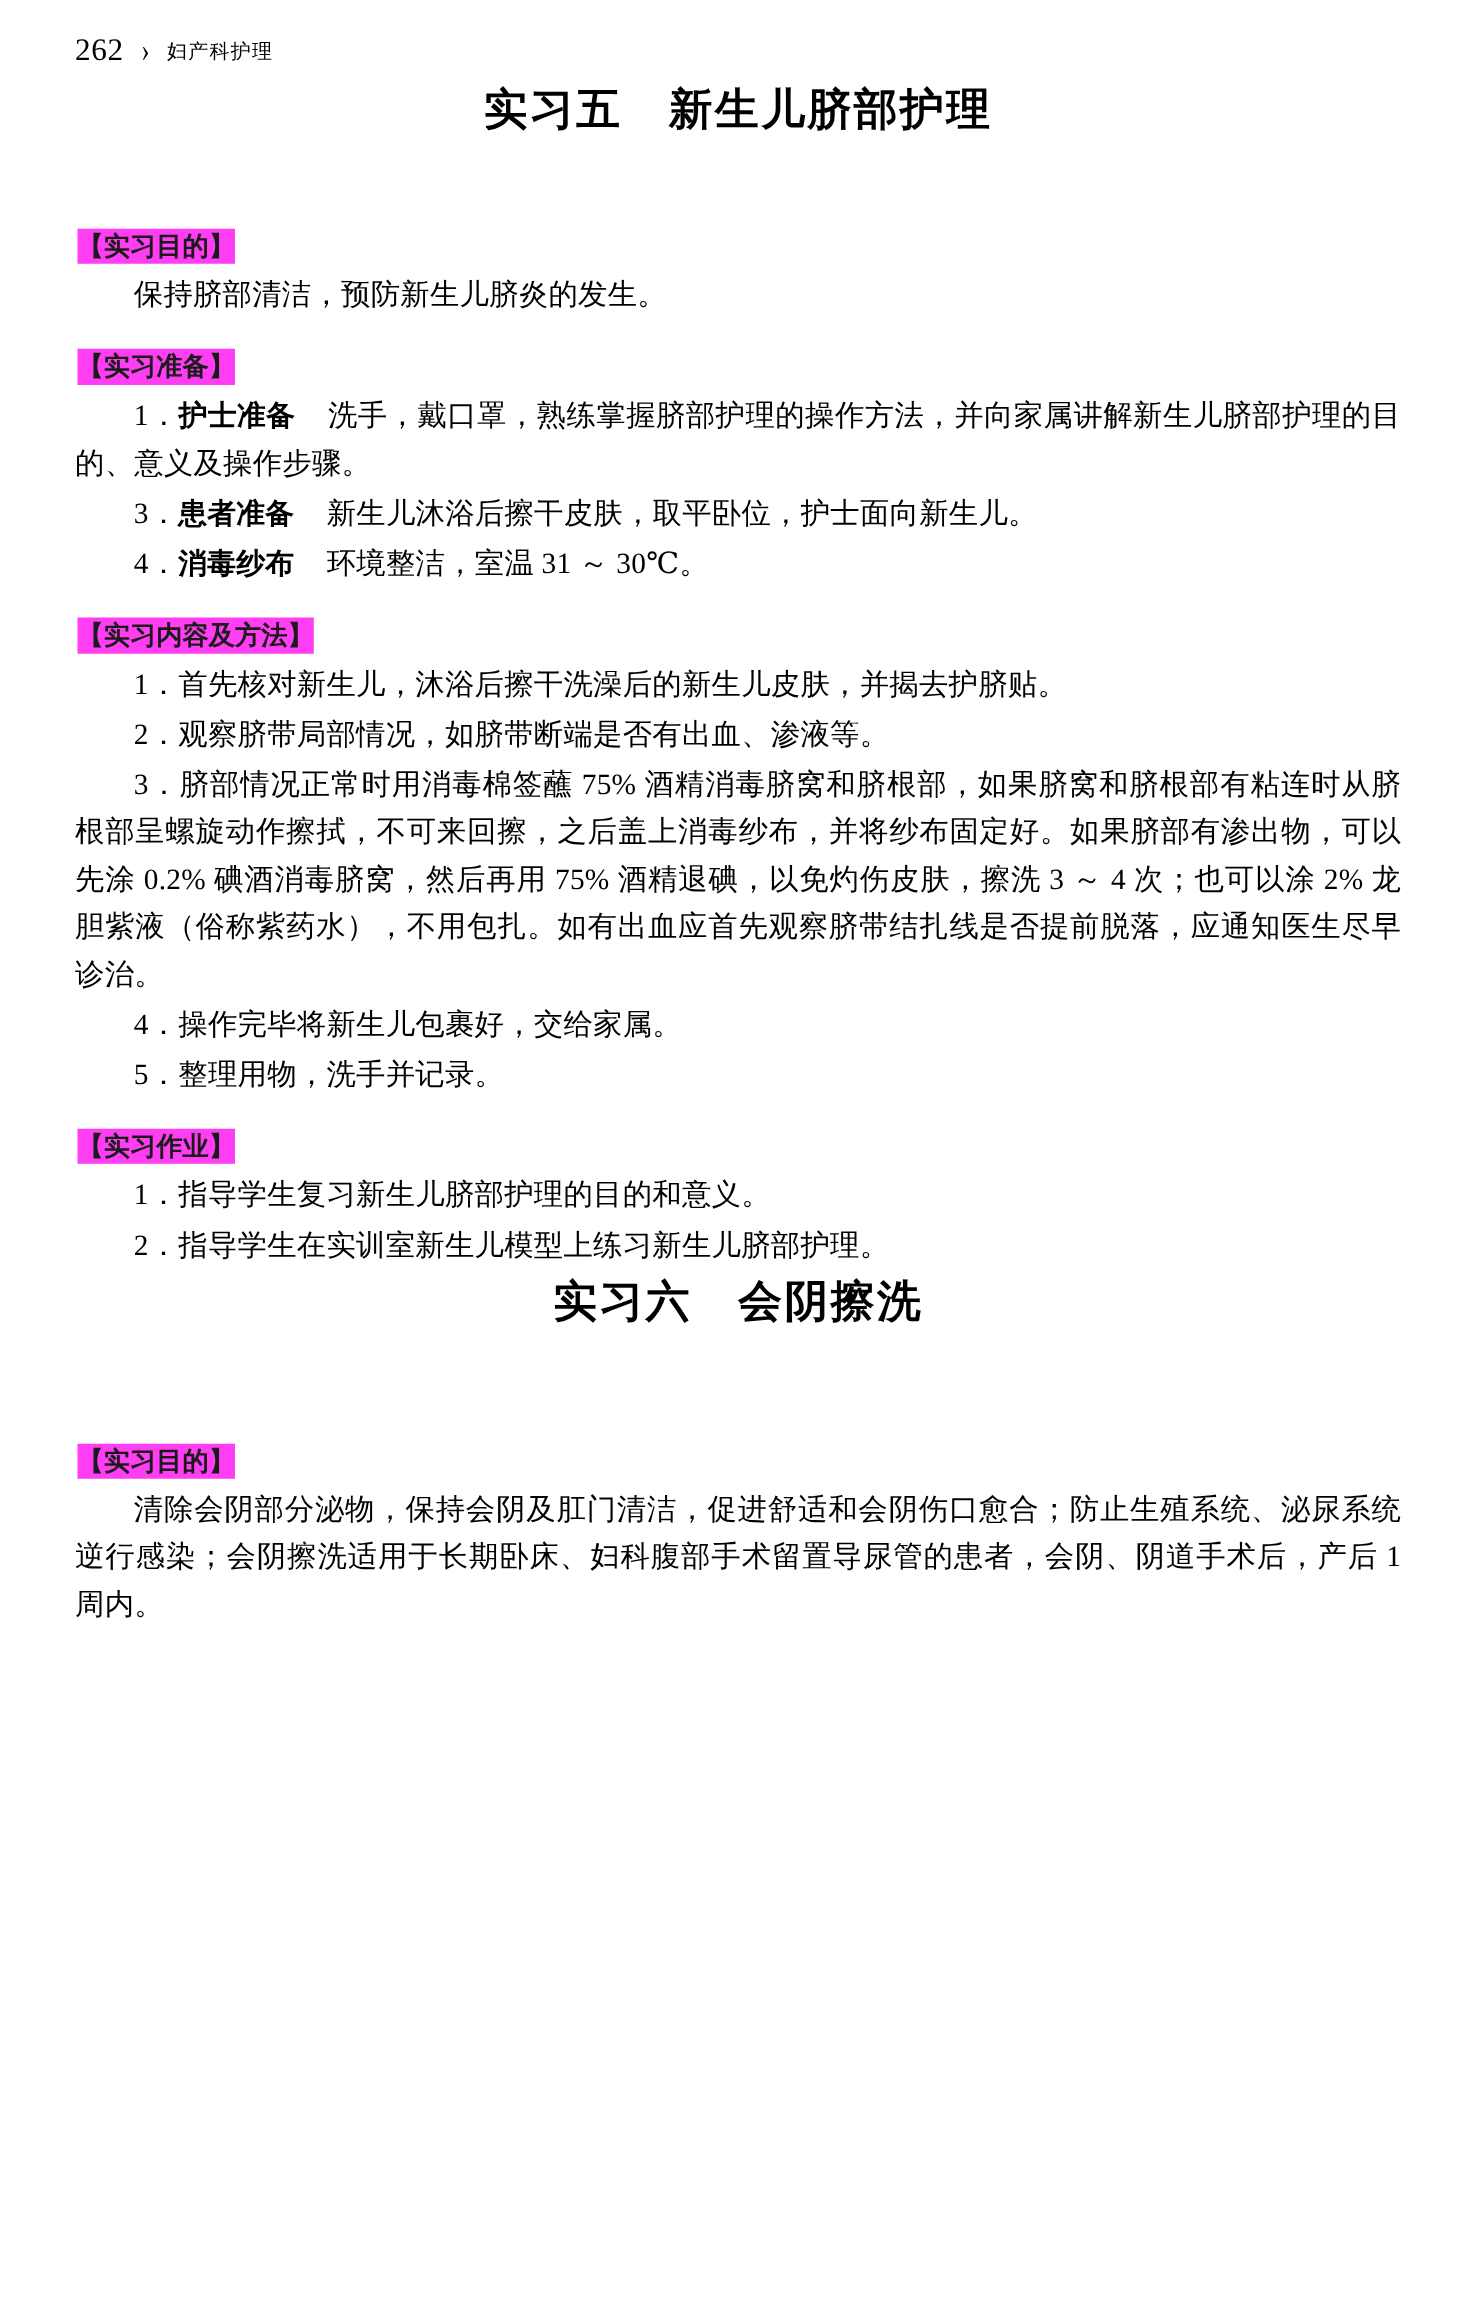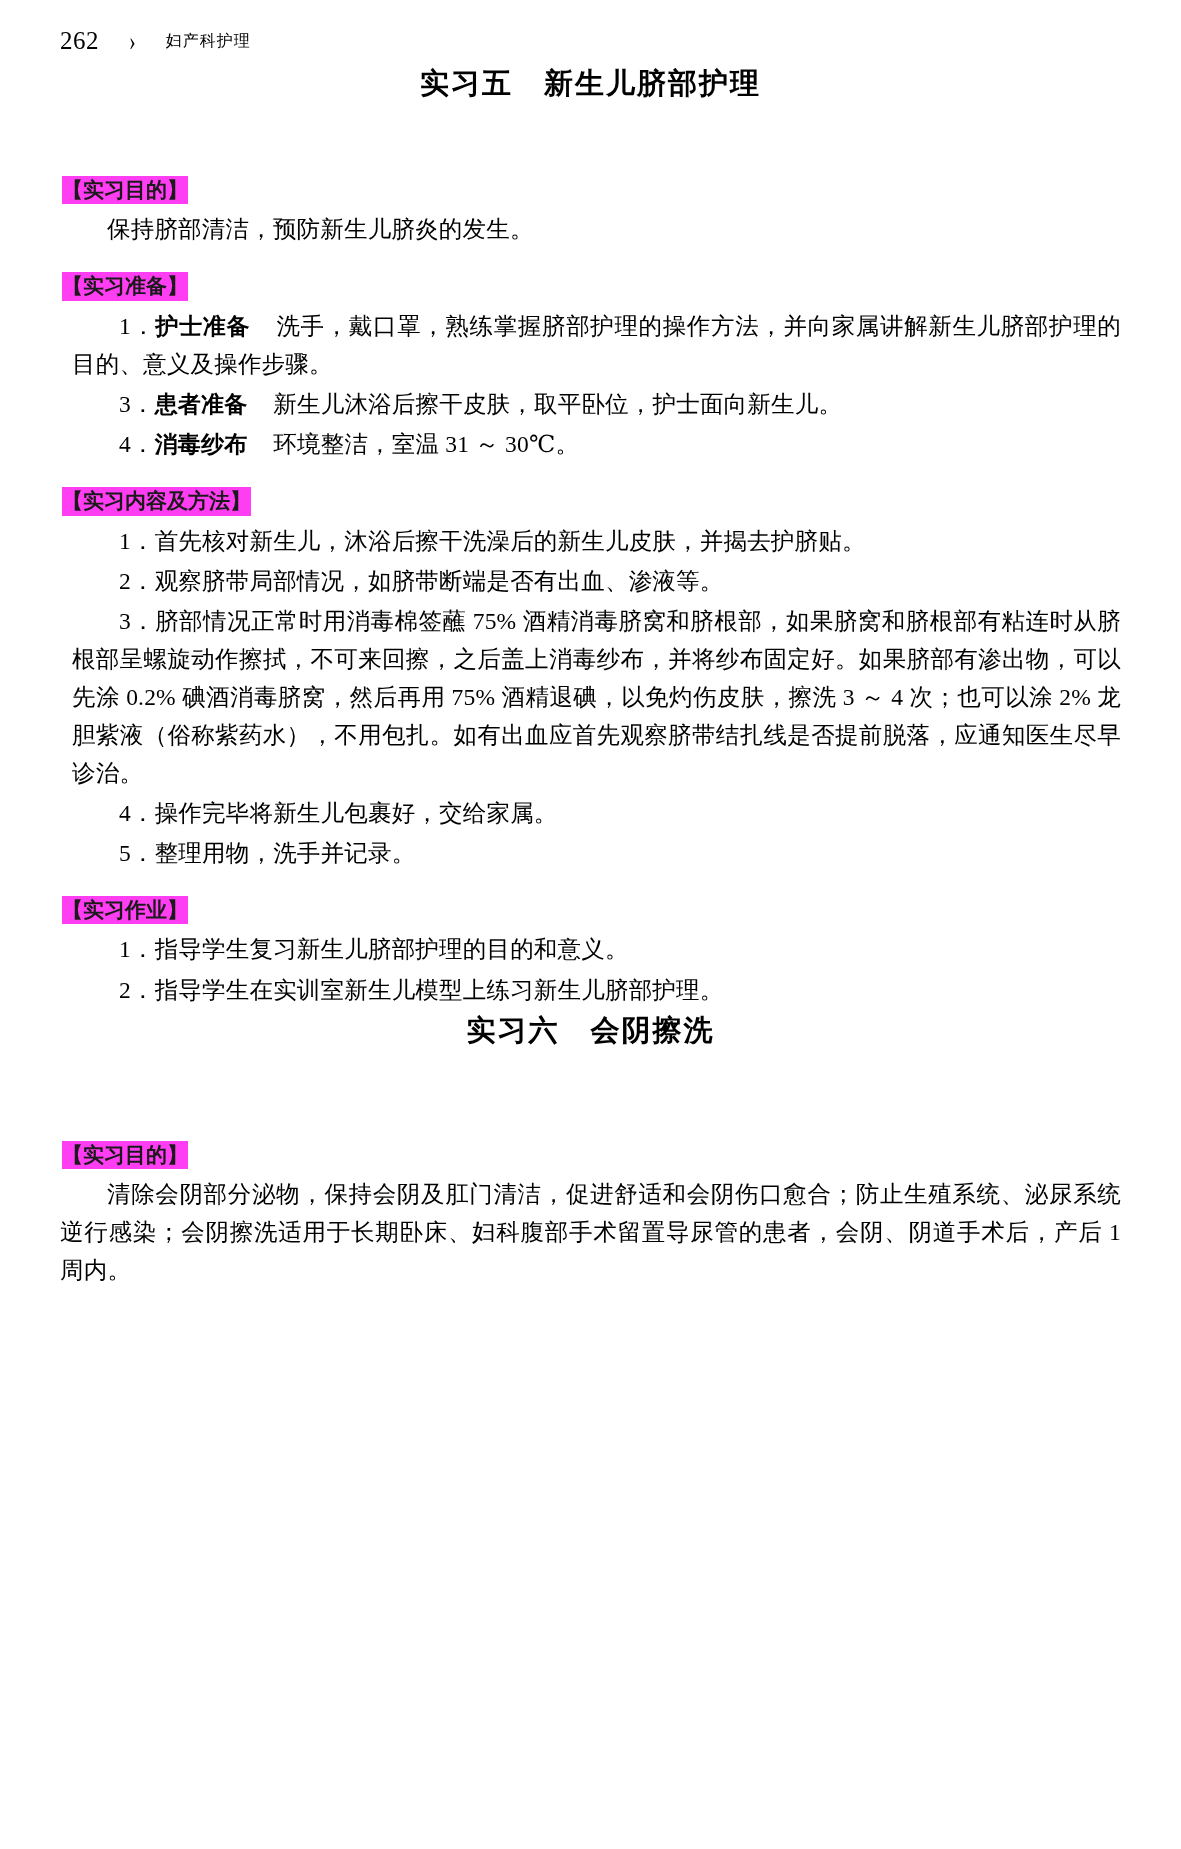--- a/index.html
+++ b/index.html
@@ -20,21 +20,21 @@
     width: 1181px;
     height: 1849px;
     box-sizing: border-box;
     padding: 0 60px;
   }
 
   
   .runhead {
     display: flex;
     align-items: center;
-    gap: 30px;
+    gap: 14px;
     padding-top: 18px;
     padding-left: 0px;
     height: 46px;
   }
   .runhead .folio {
     font-size: 25px;
     font-family: "Liberation Serif", serif;
     letter-spacing: 0.5px;
   }
   .runhead .chev {
@@ -47,21 +47,21 @@
   .runhead .runtitle {
     font-size: 16px;
     font-family: Liberation Serif, serif;
     letter-spacing: 1px;
   }
 
   
   h1.section-title {
     font-family: Liberation Sans, sans-serif;
     font-weight: bold;
-    font-size: 29px;
+    font-size: 35px;
     text-align: center;
     letter-spacing: 2px;
     margin: 0;
   }
   .title-1 { margin-top: 95px; }
   .title-2 { margin-top: 82px; }
 
   .spacer-after-title { height: 72px; }
   .spacer-after-title2 { height: 90px; }
 
@@ -83,21 +83,21 @@
   
   p.body {
     font-size: 23.5px;
     line-height: 1.62;
     margin: 0 0 2px 0;
     text-align: justify;
     text-justify: inter-ideograph;
     letter-spacing: 0.2px;
   }
   p.indent { text-indent: 2em; }
-  p.item   { text-indent: 2em; margin-left: 12px; }
+  p.item   { text-indent: 2em; }
   .b {
     font-family: "DejaVu Sans", "Liberation Sans", sans-serif;
     font-weight: bold;
     font-size: 23px;
   }
   .num { font-family: "Liberation Serif", serif; }
   .sp { display: inline-block; width: 1.1em; }
 </style>
 </head>
 <body>

